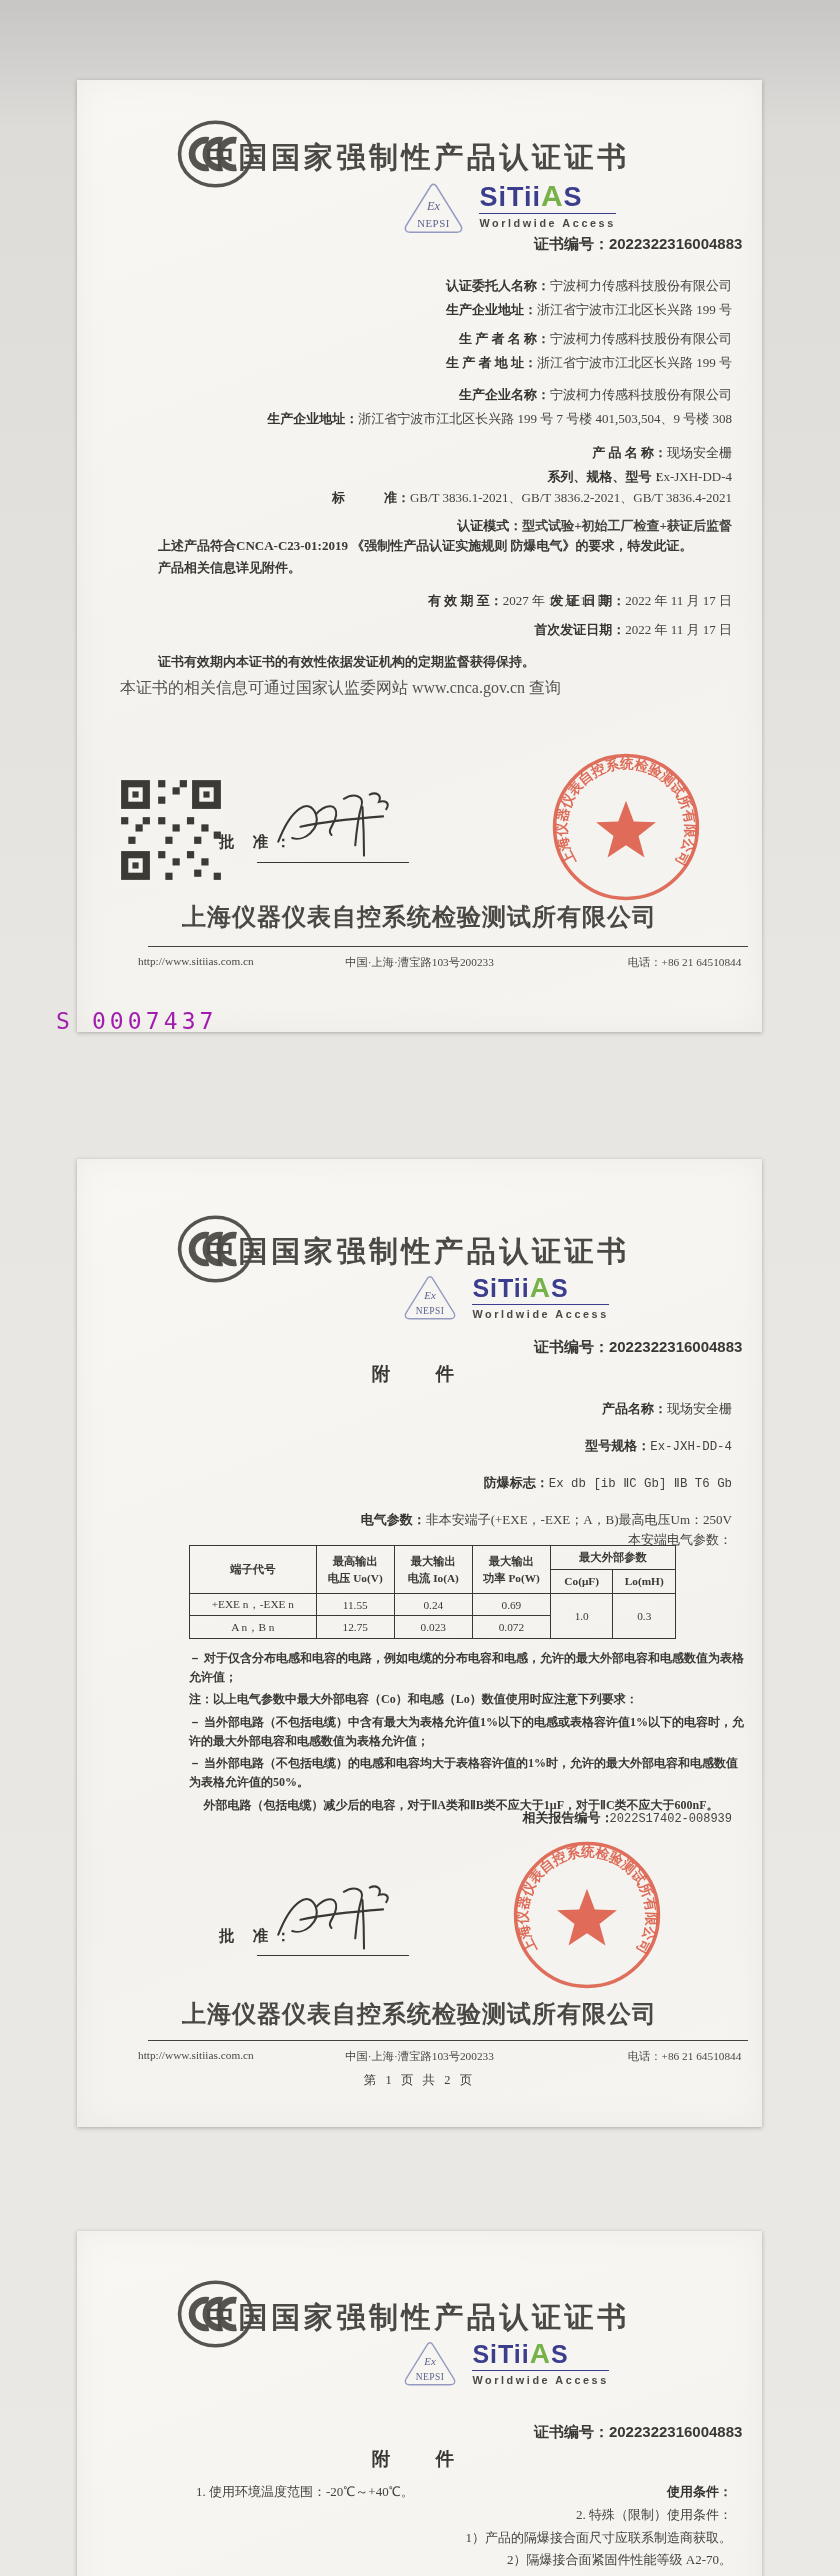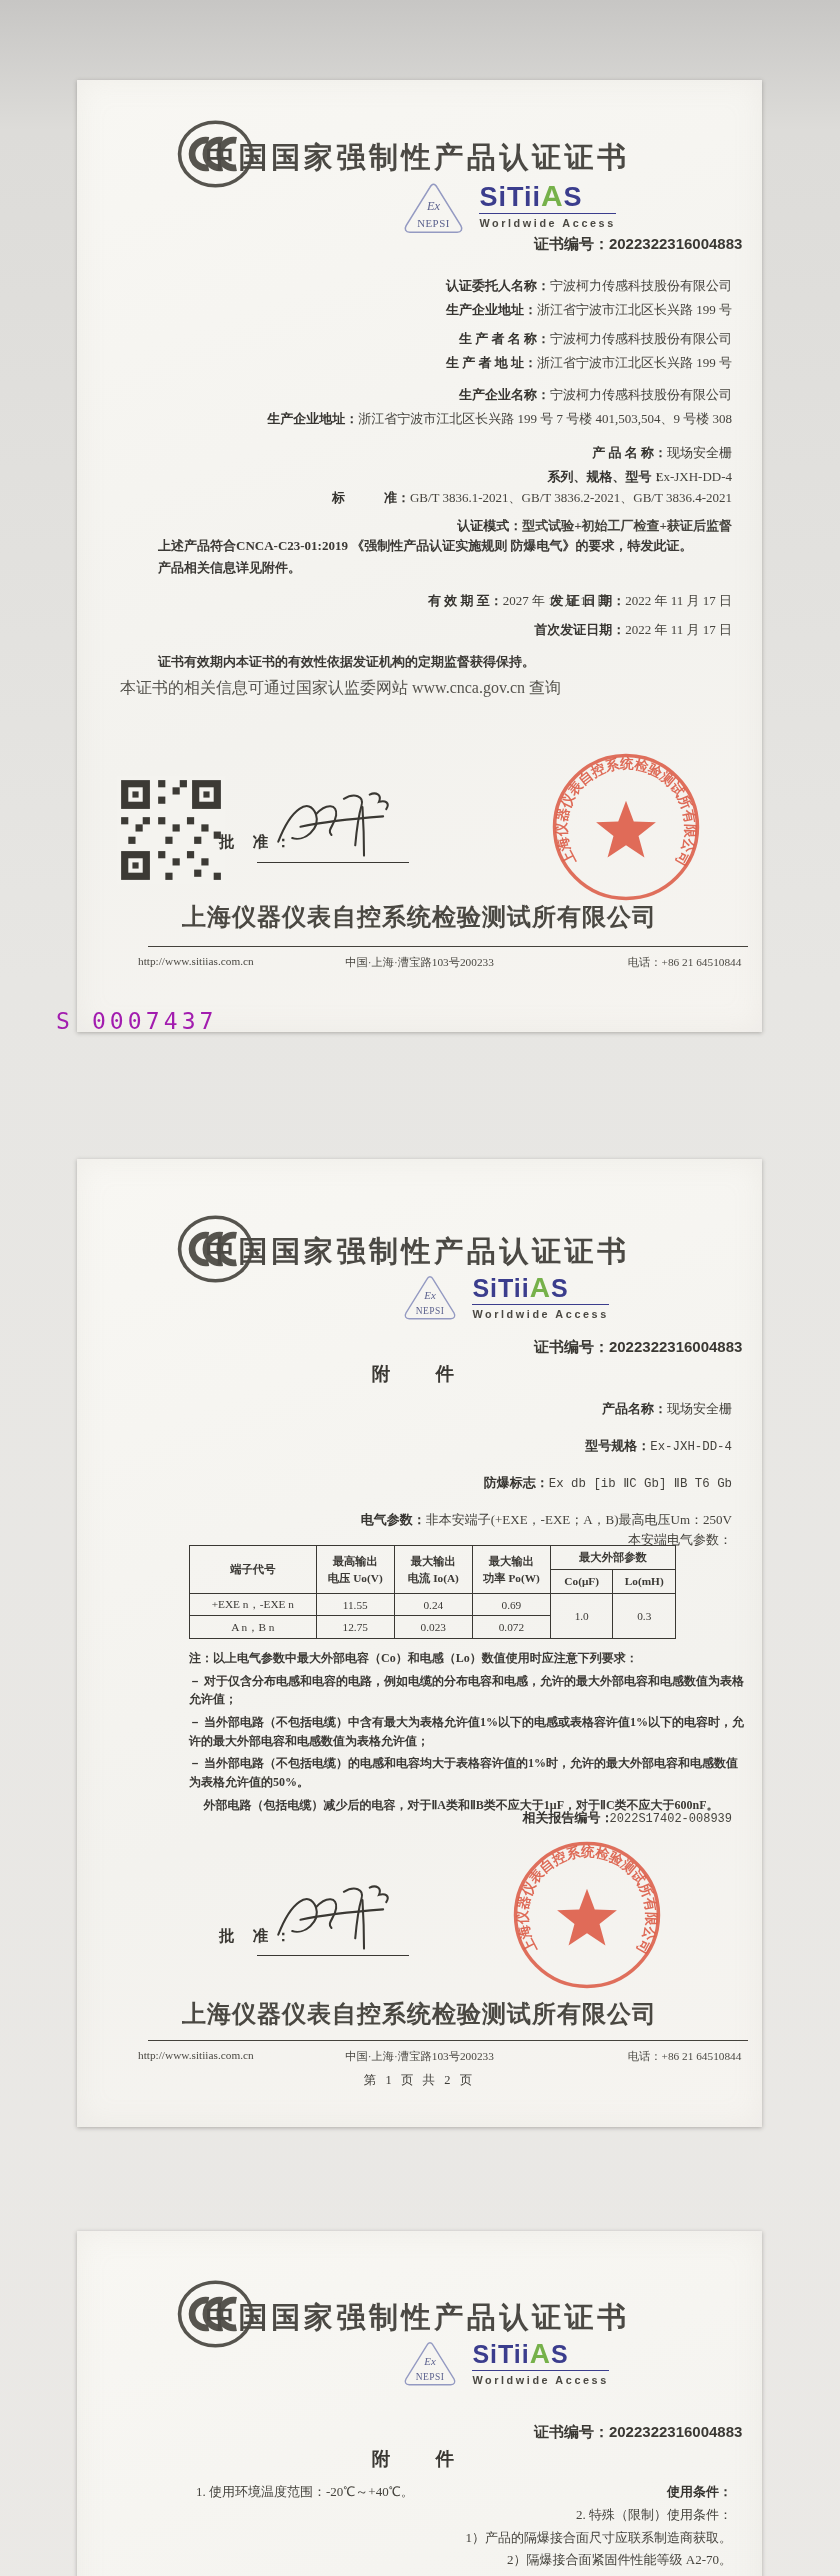--- a/index.html
+++ b/index.html
@@ -270,22 +270,22 @@
           <td>A n，B n</td>
           <td>12.75</td>
           <td>0.023</td>
           <td>0.072</td>
         </tr>
       </tbody>
     </table>
   </div>
 
   <div class="abs notes" style="top:490px">
+    <p>－ 对于仅含分布电感和电容的电路，例如电缆的分布电容和电感，允许的最大外部电容和电感数值为表格允许值；</p>
     <p>注：以上电气参数中最大外部电容（Co）和电感（Lo）数值使用时应注意下列要求：</p>
-    <p>－ 对于仅含分布电感和电容的电路，例如电缆的分布电容和电感，允许的最大外部电容和电感数值为表格允许值；</p>
     <p>－ 当外部电路（不包括电缆）中含有最大为表格允许值1%以下的电感或表格容许值1%以下的电容时，允许的最大外部电容和电感数值为表格允许值；</p>
     <p>－ 当外部电路（不包括电缆）的电感和电容均大于表格容许值的1%时，允许的最大外部电容和电感数值为表格允许值的50%。</p>
     <p class="indent">外部电路（包括电缆）减少后的电容，对于ⅡA类和ⅡB类不应大于1μF，对于ⅡC类不应大于600nF。</p>
   </div>
 
   <div class="abs row" style="top:650px"><span class="lbl" style="width:87px">相关报告编号：</span><span class="val" style="font-family:'Liberation Mono',monospace;font-size:12px">2022S17402-008939</span></div>
 
   <div class="abs approve-lbl" style="left:142px;top:767px">批 准：</div>
   <div class="abs" style="left:178px;top:711px">
     <svg width="155" height="88" viewBox="0 0 300 170">

